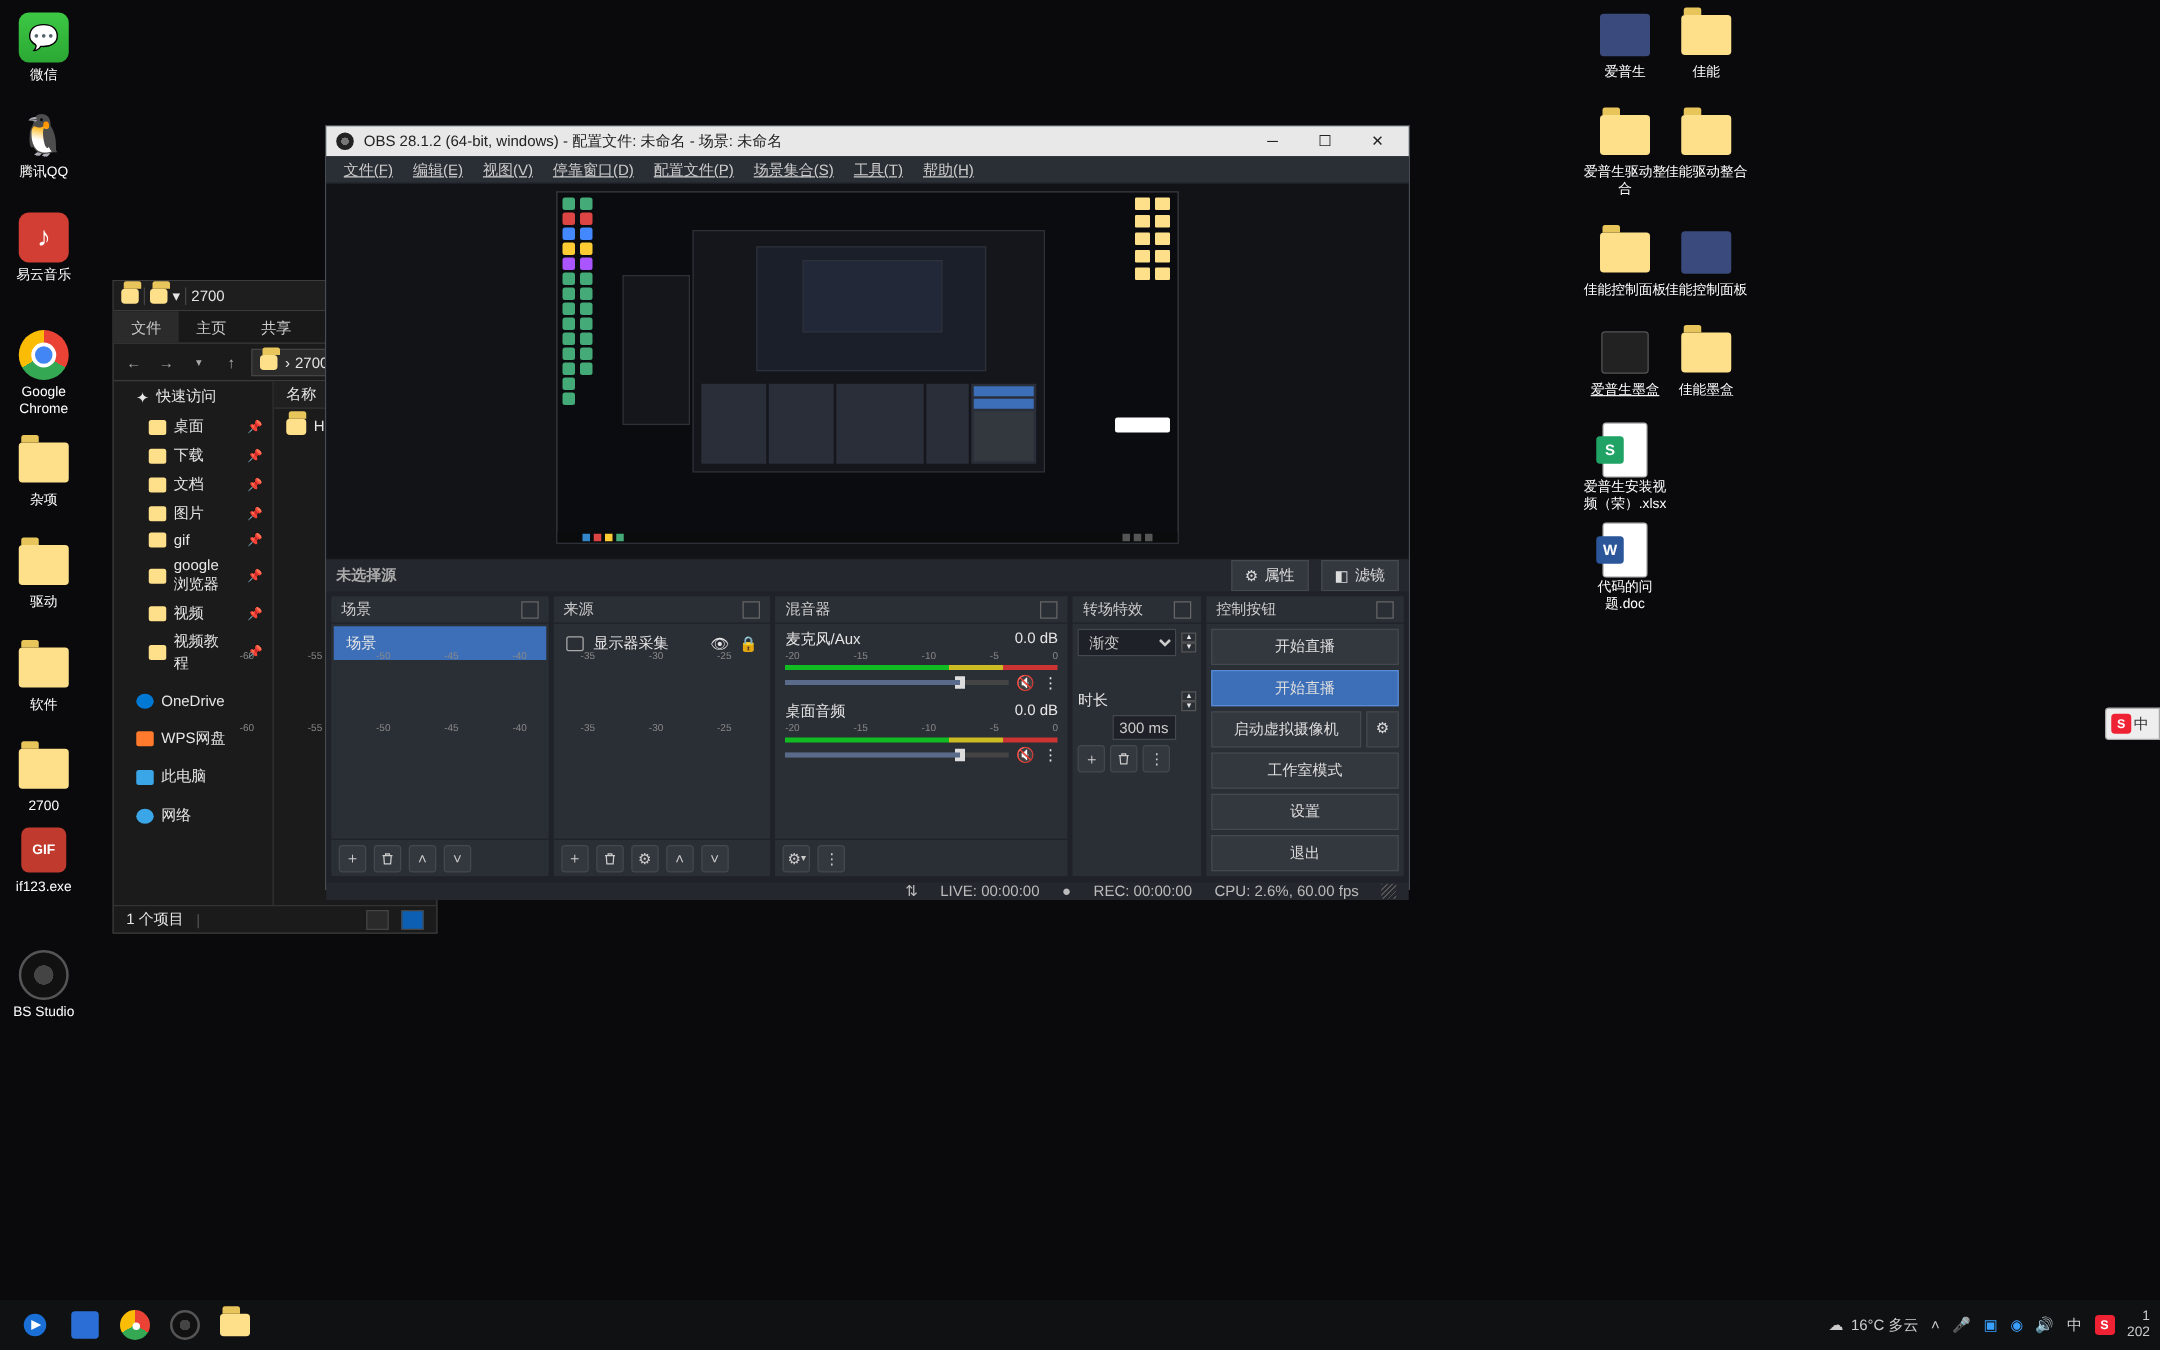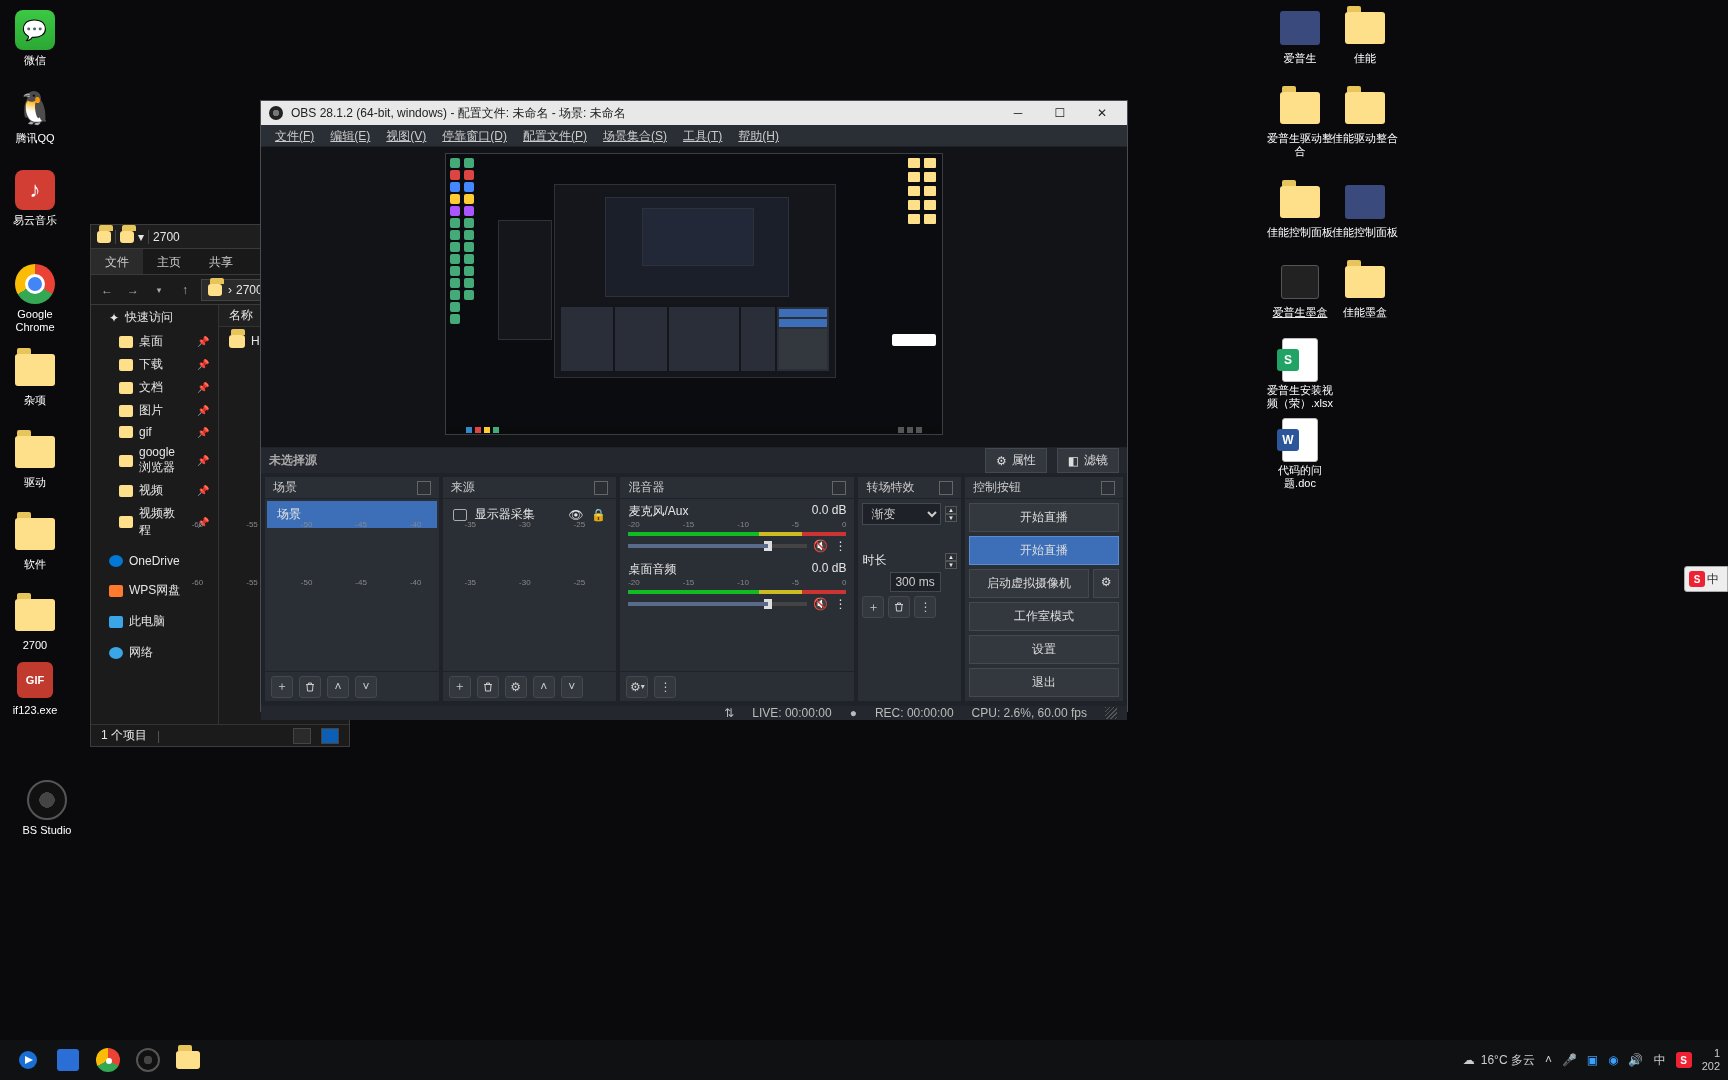--- a/index.html
+++ b/index.html
@@ -183,21 +183,21 @@
         <div class="folder-ic"></div>
       </div>
       <span>2700</span>
     </div>
     <div class="di" style="left: 0px; top: 660px;">
       <div class="ic">
         <div class="gif-ic">GIF</div>
       </div>
       <span>if123.exe</span>
     </div>
-    <div class="di" style="left: 0px; top: 780px; margin-left: 12px;">
+    <div class="di" style="left: 0px; top: 760px;">
       <div class="ic">
         <div class="obs-ic"></div>
       </div>
       <span>BS Studio</span>
     </div>
   </div>
 <div id="desk-right">
     <div class="di" style="left: 1265px; top: 8px;">
       <div class="ic">
         <div class="printer-ic"></div>

